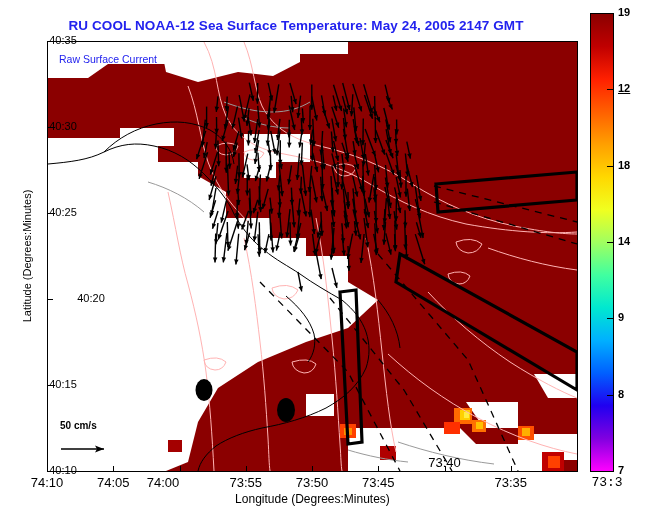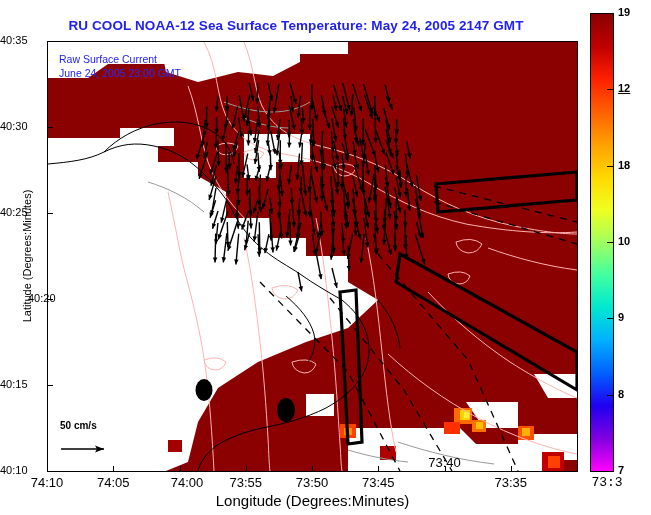--- a/index.html
+++ b/index.html
@@ -31,30 +31,31 @@
     text-shadow:0 0 1px rgba(255,255,255,.15);
     pointer-events:none;
   }
 
   
   #veckey{left:12px;top:378px;color:#000;font-size:10px;white-space:nowrap;}
   #veckey .lbl{display:block;margin-bottom:11px;font-weight:bold;}
 
   
   .ytick{
-    width:44px;text-align:left;font-size:11px;color:#000;
+    width:44px;text-align:center;font-size:11px;color:#000;
     white-space:nowrap;
+    padding-left:41px;
   }
   .xtick{
     width:60px;text-align:center;font-size:13px;color:#000;
     white-space:nowrap;
   }
   #xlabel{
     left:47px;top:492px;width:531px;text-align:center;
-    font-size:15px;color:#000;
+    font-size:12px;color:#000;
   }
   #ylabel{
     left:-63px;top:250px;width:180px;text-align:center;
     font-size:11px;color:#000;
     transform:rotate(-90deg);transform-origin:center center;
   }
 
   
   #cbar{
     left:590px;top:13px;width:24px;height:459px;
@@ -717,21 +718,20 @@
         <g fill="#000000">
           <ellipse cx="156" cy="348" rx="8.5" ry="11"></ellipse>
           <ellipse cx="238" cy="368" rx="9" ry="12"></ellipse>
         </g>
 
       </g>
     </svg>
 
     <div class="abs" id="annot">
       <div>Raw Surface Current</div>
-      <div>June 24, 2005 23:00 GMT</div>
     </div>
 
     <div class="abs" id="veckey">
       <span class="lbl">50 cm/s</span>
       <svg width="52" height="12">
         <line x1="1" y1="7" x2="44" y2="7" stroke="#000" stroke-width="1.4"></line>
         <path d="M44,7 L35,3.5 L37,7 L35,10.5 Z" fill="#000"></path>
       </svg>
     </div>
   </div>
@@ -749,21 +749,21 @@
     <div class="abs ytick" style="left: 0px; top: 378px;">40:15</div>
     <div class="abs" style="left: 47px; top: 385px; width: 6px; height: 1px; background: rgb(0, 0, 0);"></div>
     <div class="abs ytick" style="left: 0px; top: 464px;">40:10</div>
     <div class="abs" style="left: 47px; top: 471px; width: 6px; height: 1px; background: rgb(0, 0, 0);"></div>
   </div>
 <div id="xticks">
     <div class="abs xtick" style="left: 17px; top: 475px;">74:10</div>
     <div class="abs" style="left: 47px; top: 466px; width: 1px; height: 6px; background: rgb(0, 0, 0);"></div>
     <div class="abs xtick" style="left: 83.25px; top: 475px;">74:05</div>
     <div class="abs" style="left: 113.25px; top: 466px; width: 1px; height: 6px; background: rgb(0, 0, 0);"></div>
-    <div class="abs xtick" style="left: 157px; top: 475px; text-align: center;">74:00</div>
+    <div class="abs xtick" style="left: 133px; top: 475px; text-align: center;">74:00</div>
     <div class="abs" style="left: 179.5px; top: 466px; width: 1px; height: 6px; background: rgb(0, 0, 0);"></div>
     <div class="abs xtick" style="left: 215.75px; top: 475px;">73:55</div>
     <div class="abs" style="left: 245.75px; top: 466px; width: 1px; height: 6px; background: rgb(0, 0, 0);"></div>
     <div class="abs xtick" style="left: 282px; top: 475px;">73:50</div>
     <div class="abs" style="left: 312px; top: 466px; width: 1px; height: 6px; background: rgb(0, 0, 0);"></div>
     <div class="abs xtick" style="left: 348.25px; top: 475px;">73:45</div>
     <div class="abs" style="left: 378.25px; top: 466px; width: 1px; height: 6px; background: rgb(0, 0, 0);"></div>
     <div class="abs xtick" style="left: 414.5px; top: 455px;">73:40</div>
     <div class="abs" style="left: 444.5px; top: 466px; width: 1px; height: 6px; background: rgb(0, 0, 0);"></div>
     <div class="abs xtick" style="left: 480.75px; top: 475px;">73:35</div>
@@ -777,21 +777,21 @@
 
 <div class="abs" id="cbar">
   <div id="cbarfill" style="background: linear-gradient(rgb(139, 0, 0), rgb(192, 0, 0), rgb(255, 32, 0), rgb(255, 96, 0), rgb(255, 160, 0), rgb(255, 216, 0), rgb(240, 255, 32), rgb(160, 255, 96), rgb(64, 255, 160), rgb(0, 232, 208), rgb(0, 176, 255), rgb(0, 96, 255), rgb(32, 0, 240), rgb(128, 0, 224), rgb(255, 0, 255));"></div>
 </div>
 <div id="cticks">
     <div class="abs ctick" style="top: 6px;">19</div>
     <div class="abs ctick" style="top: 82.3333px; text-decoration: underline;">12</div>
     <div class="abs ctickmark" style="top: 89.3333px;"></div>
     <div class="abs ctick" style="top: 158.667px;">18</div>
     <div class="abs ctickmark" style="top: 165.667px;"></div>
-    <div class="abs ctick" style="top: 235px;">10</div>
+    <div class="abs ctick" style="top: 235px;">14</div>
     <div class="abs ctickmark" style="top: 242px;"></div>
     <div class="abs ctick" style="top: 311.333px;">9</div>
     <div class="abs ctickmark" style="top: 318.333px;"></div>
     <div class="abs ctick" style="top: 387.667px;">8</div>
     <div class="abs ctickmark" style="top: 394.667px;"></div>
     <div class="abs ctick" style="top: 464px;">7</div>
     <div class="abs ctickmark" style="top: 471px;"></div>
   </div>
 <div class="abs" id="clabel">Temperature (°C)</div>
 

